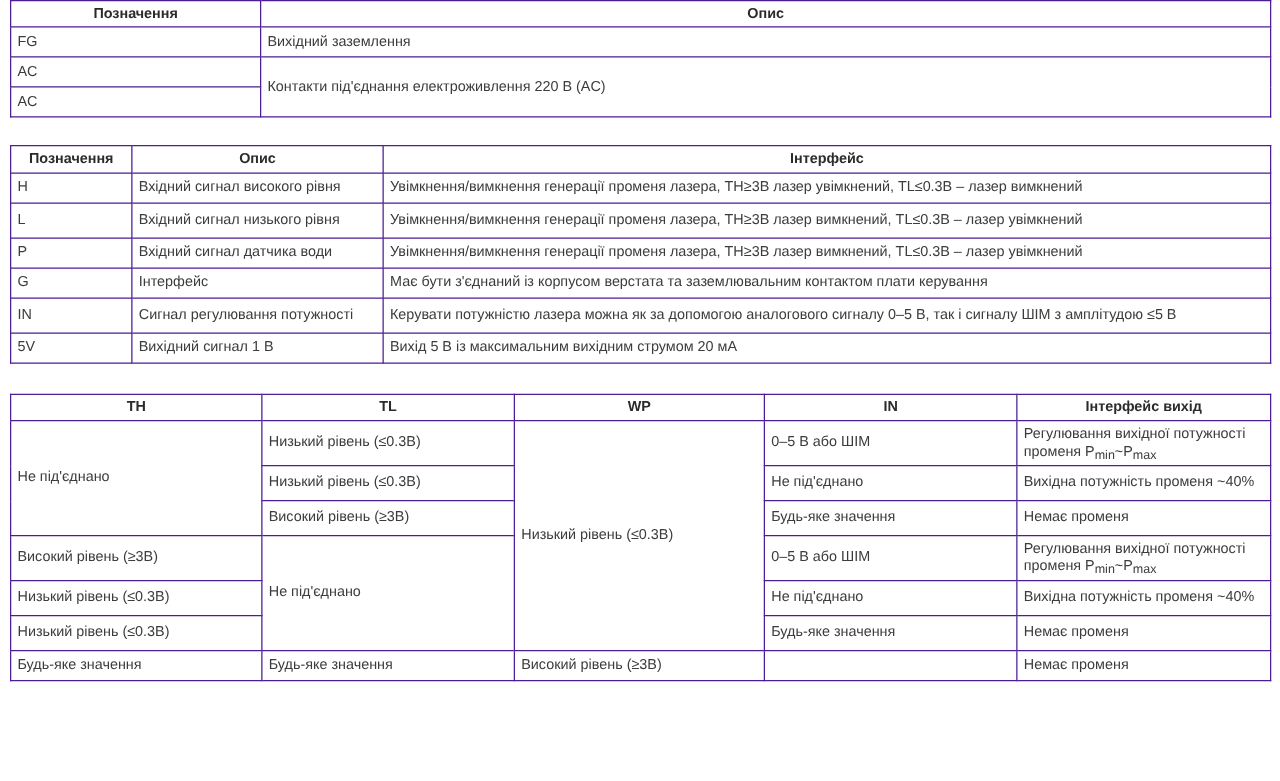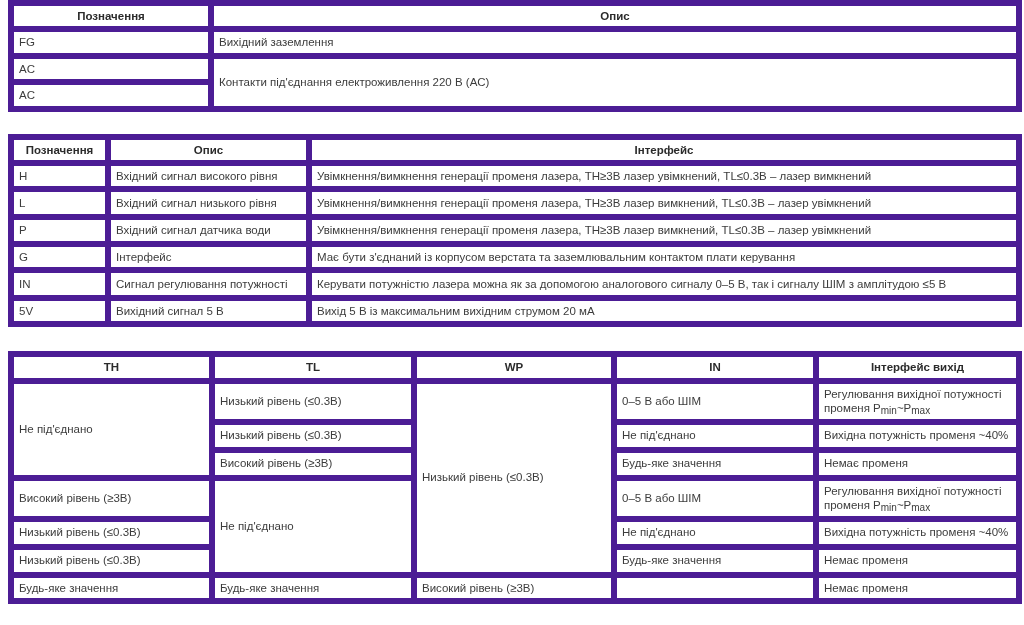--- a/index.html
+++ b/index.html
@@ -29,21 +29,21 @@
     letter-spacing: .1px;
   }
   table.grid {
     border-collapse: collapse;
     table-layout: fixed;
     width: 1008px;
     margin: 0;
     background: #fff;
   }
   table.grid td, table.grid th {
-    border: 6px solid #4c1d95;
+    border: 1px solid #4c1d95;
     font-weight: normal;
     font-size: 11.5px;
     line-height: 1.25;
     color: #3c3c3c;
     vertical-align: middle;
     padding: 3px 5px;
     box-sizing: border-box;
   }
   table.grid th {
     font-weight: bold;
@@ -133,21 +133,21 @@
         <td class="tall-1">Інтерфейс</td>
         <td class="tall-1">Має бути з'єднаний із корпусом верстата та заземлювальним контактом плати керування</td>
       </tr>
       <tr>
         <td class="tall-2">IN</td>
         <td class="tall-2">Сигнал регулювання потужності</td>
         <td class="tall-2">Керувати потужністю лазера можна як за допомогою аналогового сигналу 0–5 В, так і сигналу ШІМ з амплітудою ≤5 В</td>
       </tr>
       <tr>
         <td class="tall-1">5V</td>
-        <td class="tall-1">Вихідний сигнал 5 В</td>
+        <td class="tall-1">Вихідний сигнал 1 В</td>
         <td class="tall-1">Вихід 5 В із максимальним вихідним струмом 20 мА</td>
       </tr>
     </tbody>
   </table>
 
   <div class="gap-b"></div>
 
   <table class="grid t3">
     <colgroup>
       <col style="width:201px">

